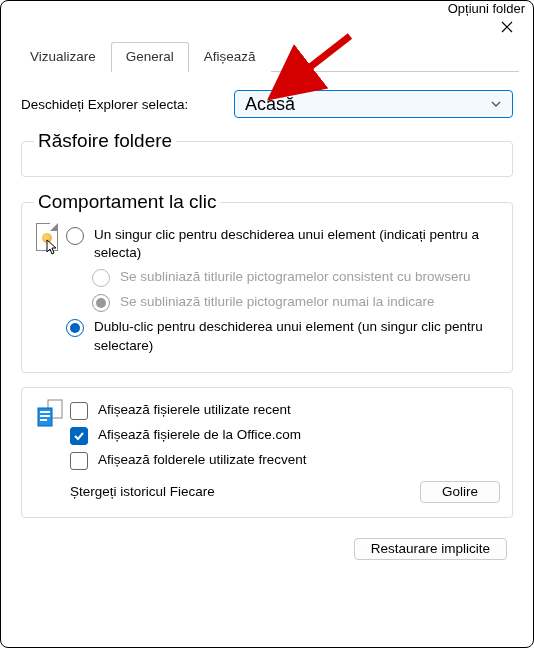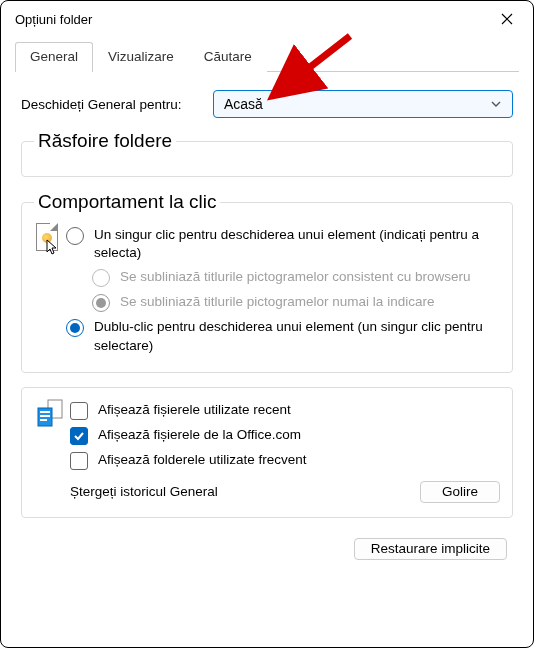--- a/index.html
+++ b/index.html
@@ -1,28 +1,28 @@
 <!DOCTYPE html>
 <html><head>
 <meta charset="utf-8">
 <style>
   * { box-sizing: border-box; font-family: "Segoe UI", Arial, sans-serif; }
   body { margin: 0; background: #fff; width: 534px; height: 648px; overflow: hidden; border: 1px solid #000; border-radius: 8px; }
-  .titlebar { display: flex; align-items: center; justify-content: space-between; height: 36px; padding: 0 8px 0 14px; }
+  .titlebar { display: flex; align-items: flex-end; justify-content: space-between; height: 36px; padding: 0 8px 0 14px; flex-direction: column; }
   .titlebar-title { font-size: 13px; color: #000; }
   .close-btn { width: 36px; height: 28px; display: flex; align-items: center; justify-content: center; border-radius: 4px; }
   .close-btn svg { width: 12px; height: 12px; }
   .content { padding: 4px 14px 10px 14px; }
   .tabs { display: flex; border-bottom: 1px solid #ccc; }
   .tab { padding: 6px 14px 8px 14px; font-size: 13.5px; color: #333; cursor: default; border: 1px solid transparent; border-bottom: none; position: relative; top: 1px; background: #fff; }
   .tab.active { border-color: #ccc; border-radius: 3px 3px 0 0; background: #fff; }
   .pane { padding: 18px 6px 6px 6px; }
   .row { display: flex; align-items: center; margin-bottom: 12px; gap: 12px; }
   .lbl { font-size: 13.5px; color: #000; min-width: 180px; }
-  .select { flex: 1; height: 28px; border: 1px solid #0078d4; border-radius: 4px; background: #f3f9fe; display: flex; align-items: center; justify-content: space-between; padding: 0 10px; font-size: 14px; color: #000; }
+  .select { flex: 1; height: 28px; border: 1px solid #0078d4; border-radius: 4px; background: #f3f9fe; display: flex; align-items: center; justify-content: space-between; padding: 0 10px; font-size: 18px; color: #000; margin-left: 21px; }
   .select svg { width: 12px; height: 12px; }
   fieldset.group { border: 1px solid #ddd; border-radius: 4px; padding: 10px 12px 14px 12px; margin: 0 0 14px 0; }
   fieldset.group > legend { font-size: 19px; color: #000; padding: 0 4px; }
   .opt-row { display: flex; align-items: flex-start; gap: 10px; padding: 3px 0; }
   .radio { width: 18px; height: 18px; border: 1.5px solid #666; border-radius: 50%; flex-shrink: 0; display: flex; align-items: center; justify-content: center; margin-top: 1px; }
   .radio.checked { border-color: #0067c0; }
   .radio.checked::after { content: ""; width: 10px; height: 10px; border-radius: 50%; background: #0067c0; }
   .radio.disabled { border-color: #bbb; }
   .radio.disabled.checked-grey { border-color: #999; }
   .radio.disabled.checked-grey::after { content: ""; width: 10px; height: 10px; border-radius: 50%; background: #999; }
@@ -54,28 +54,28 @@
   <div class="titlebar-title">Opțiuni folder</div>
   <div class="close-btn">
     <svg viewBox="0 0 12 12">
         <path d="M1 1 L11 11 M11 1 L1 11" stroke="#000" stroke-width="1.2" fill="none"></path>
       </svg>
   </div>
 </div>
 
 <div class="content">
   <div class="tabs">
+    <div class="tab">Vizualizare</div>
     <div class="tab active">General</div>
-    <div class="tab">Vizualizare</div>
-    <div class="tab">Căutare</div>
+    <div class="tab">Afișează</div>
   </div>
 
   <div class="pane">
     <div class="row">
-      <div class="lbl">Deschideți General pentru:</div>
+      <div class="lbl">Deschideți Explorer selecta:</div>
       <div class="select">
         <span>Acasă</span>
         <svg viewBox="0 0 12 12">
             <path d="M2 4 L6 8 L10 4" stroke="#555" stroke-width="1.4" fill="none"></path>
           </svg>
       </div>
     </div>
 
     <fieldset class="group">
       <legend>Răsfoire foldere</legend>
@@ -136,21 +136,21 @@
                   <path d="M2 6 L5 9 L10 3" stroke="#fff" stroke-width="2" fill="none"></path>
                 </svg>
             </div>
             <div class="opt-label">Afișează fișierele de la Office.com</div>
           </div>
           <div class="opt-row">
             <div class="checkbox"></div>
             <div class="opt-label">Afișează folderele utilizate frecvent</div>
           </div>
           <div class="clear-row">
-            <div class="opt-label">Ștergeți istoricul General</div>
+            <div class="opt-label">Ștergeți istoricul Fiecare</div>
             <div class="btn">Golire</div>
           </div>
         </div>
       </div>
     </fieldset>
 
     <div class="restore-row">
       <div class="btn">Restaurare implicite</div>
     </div>
   </div>

